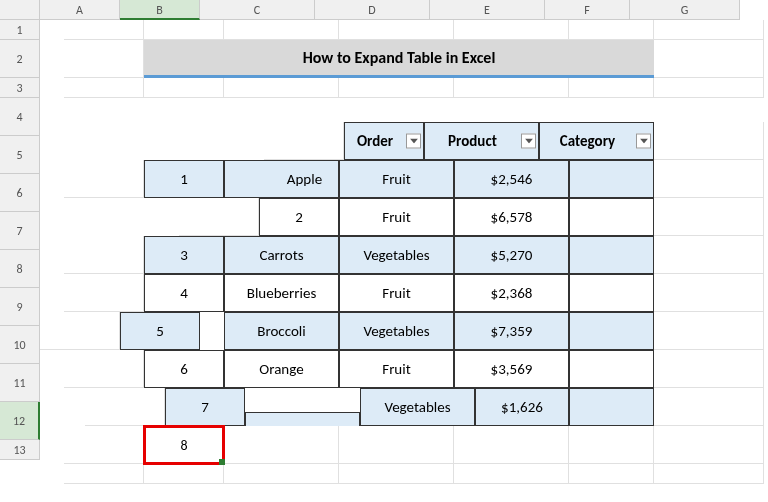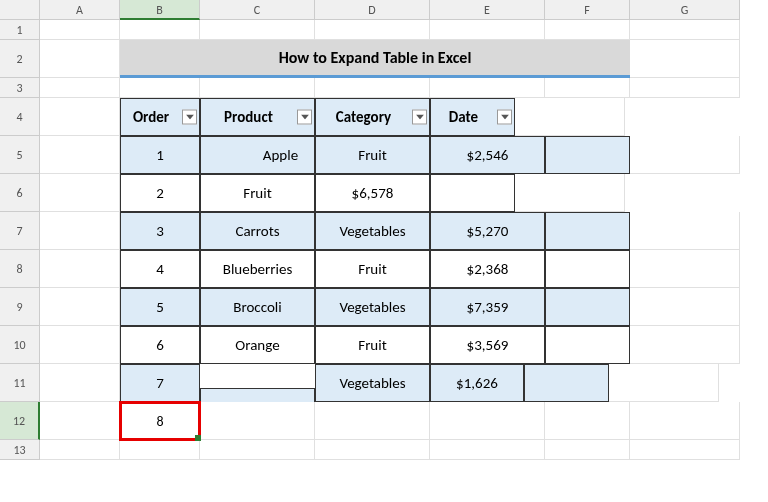--- a/index.html
+++ b/index.html
@@ -6,21 +6,21 @@
 body { font-family: Calibri, Arial, sans-serif; background: #fff; width: 768px; height: 502px; overflow: hidden; position: relative; }
 .sheet { position: relative; width: 768px; height: 502px; }
 .colhdr { position: absolute; top: 0; left: 0; right: 0; height: 20px; display: flex; }
 .colhdr .corner { width: 40px; height: 20px; background: #f0f0f0; border-right: 1px solid #ccc; border-bottom: 1px solid #ccc; }
 .colhdr .ch { height: 20px; background: #f0f0f0; border-right: 1px solid #ccc; border-bottom: 1px solid #ccc; text-align: center; font-size: 12px; color: #555; line-height: 20px; }
 .colhdr .ch.sel { background: #d6e8d5; border-bottom: 2px solid #2e7d32; }
 .rowhdrs { position: absolute; top: 20px; left: 0; width: 40px; }
 .rowhdrs .rh { width: 40px; background: #f0f0f0; border-right: 1px solid #ccc; border-bottom: 1px solid #ccc; text-align: center; font-size: 12px; color: #555; display: flex; align-items: center; justify-content: center; }
 .rowhdrs .rh.sel { background: #d6e8d5; border-right: 2px solid #2e7d32; }
 .grid { position: absolute; top: 20px; left: 40px; }
-.gridrow { display: flex; }
+.gridrow { display: flex; justify-content: flex-end; }
 .cell { border-right: 1px solid #e0e0e0; border-bottom: 1px solid #e0e0e0; font-size: 14px; display: flex; align-items: center; justify-content: center; background: #fff; }
 .title-cell { background: #d9d9d9; font-weight: bold; font-size: 16px; border: none; border-bottom: 3px solid #5b9bd5; }
 .thc { background: #ddebf7; border: 1px solid #333; font-weight: bold; font-size: 15px; position: relative; padding-right: 18px; }
 .thc .filter { position: absolute; right: 2px; top: 50%; transform: translateY(-50%); width: 15px; height: 15px; border: 1px solid #999; background: #fff; display: flex; align-items: center; justify-content: center; }
 .thc .filter svg { width: 8px; height: 5px; }
 .td { border: 1px solid #333; font-size: 15px; }
 .td.band { background: #ddebf7; }
 .selcell { border: 2px solid #2e7d32; position: relative; }
 .selcell .handle { position: absolute; right: -3px; bottom: -3px; width: 6px; height: 6px; background: #2e7d32; }
 .highlight { outline: 3px solid #e60000; outline-offset: -2px; }
@@ -78,21 +78,21 @@
       </div>
       <div class="gridrow" style="height: 20px;">
         <div class="cell " style="width: 80px; height: 20px;"></div>
         <div class="cell " style="width: 80px; height: 20px;"></div>
         <div class="cell " style="width: 115px; height: 20px;"></div>
         <div class="cell " style="width: 115px; height: 20px;"></div>
         <div class="cell " style="width: 115px; height: 20px;"></div>
         <div class="cell " style="width: 85px; height: 20px;"></div>
         <div class="cell " style="width: 110px; height: 20px;"></div>
       </div>
-      <div class="gridrow" style="height: 38px;">
+      <div class="gridrow" style="height: 38px; margin-top: 24px;">
         <div class="cell " style="width: 80px; height: 38px;"></div>
         <div class="cell thc" style="width: 80px; height: 38px;">
           <span>Order</span>
           <div class="filter">
             <svg viewBox="0 0 10 6">
               <path d="M0 0 L5 6 L10 0 Z" fill="#555"></path>
             </svg>
           </div>
         </div>
         <div class="cell thc" style="width: 115px; height: 38px;">
@@ -104,28 +104,20 @@
           </div>
         </div>
         <div class="cell thc" style="width: 115px; height: 38px;">
           <span>Category</span>
           <div class="filter">
             <svg viewBox="0 0 10 6">
               <path d="M0 0 L5 6 L10 0 Z" fill="#555"></path>
             </svg>
           </div>
         </div>
-        <div class="cell thc" style="width: 85px; height: 38px;">
-          <span>Date</span>
-          <div class="filter">
-            <svg viewBox="0 0 10 6">
-              <path d="M0 0 L5 6 L10 0 Z" fill="#555"></path>
-            </svg>
-          </div>
-        </div>
         <div class="cell " style="width: 110px; height: 38px;"></div>
       </div>
       <div class="gridrow" style="height: 38px;">
         <div class="cell " style="width: 80px; height: 38px;"></div>
         <div class="cell td band" style="width: 80px; height: 38px;">1</div>
         <div class="cell td band" style="width: 115px; height: 38px; padding-left: 46px;">Apple</div>
         <div class="cell td band" style="width: 115px; height: 38px;">Fruit</div>
         <div class="cell td band" style="width: 115px; height: 38px;">$2,546</div>
         <div class="cell td band" style="width: 85px; height: 38px;"></div>
         <div class="cell " style="width: 110px; height: 38px;"></div>
@@ -152,21 +144,21 @@
         <div class="cell td" style="width: 80px; height: 38px;">4</div>
         <div class="cell td" style="width: 115px; height: 38px;">Blueberries</div>
         <div class="cell td" style="width: 115px; height: 38px;">Fruit</div>
         <div class="cell td" style="width: 115px; height: 38px;">$2,368</div>
         <div class="cell td" style="width: 85px; height: 38px;"></div>
         <div class="cell " style="width: 110px; height: 38px;"></div>
       </div>
       <div class="gridrow" style="height: 38px;">
         <div class="cell " style="width: 80px; height: 38px;"></div>
         <div class="cell td band" style="width: 80px; height: 38px;">5</div>
-        <div class="cell td band" style="width: 115px; height: 38px;">Broccoli</div>
+        <div class="cell td band" style="width: 115px; height: 38px; margin-left: 24px;">Broccoli</div>
         <div class="cell td band" style="width: 115px; height: 38px;">Vegetables</div>
         <div class="cell td band" style="width: 115px; height: 38px;">$7,359</div>
         <div class="cell td band" style="width: 85px; height: 38px;"></div>
         <div class="cell " style="width: 110px; height: 38px;"></div>
       </div>
       <div class="gridrow" style="height: 38px;">
         <div class="cell " style="width: 80px; height: 38px;"></div>
         <div class="cell td" style="width: 80px; height: 38px;">6</div>
         <div class="cell td" style="width: 115px; height: 38px;">Orange</div>
         <div class="cell td" style="width: 115px; height: 38px;">Fruit</div>

